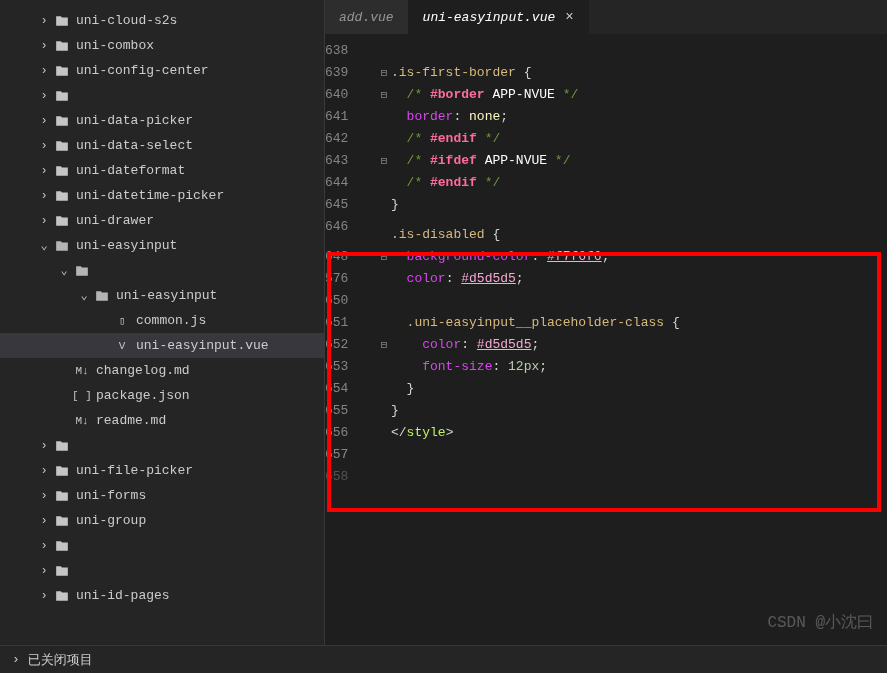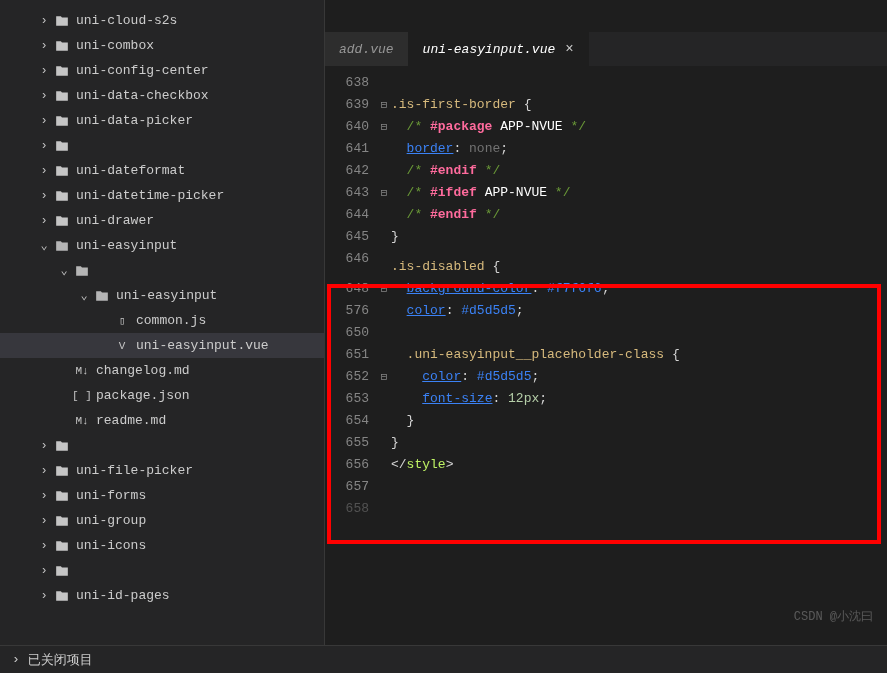--- a/index.html
+++ b/index.html
@@ -50,21 +50,21 @@
   justify-content: center;
   margin-right: 6px;
 }
 .file-icon { color: #c5c5c5; font-size: 11px; }
 .label { flex: 1; }
 .indent-1 { padding-left: 36px; }
 .indent-2 { padding-left: 56px; }
 .indent-3 { padding-left: 76px; }
 .indent-4 { padding-left: 96px; }
 
-.editor-side { flex: 1; display: flex; flex-direction: column; background: #1e1e1e; margin-top: 32px; }
+.editor-side { flex: 1; display: flex; flex-direction: column; background: #1e1e1e; }
 .tabs {
   display: flex;
   background: #252526;
   height: 34px;
 }
 .tab {
   display: flex;
   align-items: center;
   padding: 0 14px;
   height: 100%;
@@ -82,21 +82,21 @@
 
 .code-area {
   flex: 1;
   display: flex;
   overflow: hidden;
   position: relative;
   padding-top: 6px;
 }
 .gutter {
   width: 52px;
-  text-align: right;
+  text-align: left;
   color: #858585;
   padding-right: 8px;
   user-select: none;
 }
 .gutter .ln { height: 22px; line-height: 22px; }
 .fold-col {
   width: 14px;
   color: #858585;
   user-select: none;
 }
@@ -114,47 +114,47 @@
   pointer-events: none;
   left: 2px;
   right: 6px;
   top: 218px;
   height: 260px;
 }
 
 
 .t-sel { color: #d7ba7d; }
 .t-brace { color: #d4d4d4; }
-.t-prop { color: #3b82f6; text-decoration: underline; }
+.t-prop { color: #d946ef; }
 .t-comment { color: #6a9937; }
 .t-keyword { color: #ff6b9d; font-weight: bold; }
 .t-keyword2 { color: #bef264; }
-.t-val { color: #737373; }
-.t-val-u { color: #3b82f6; }
+.t-val { color: #fef9c3; }
+.t-val-u { color: #f9a8d4; text-decoration: underline; }
 .t-num { color: #b5cea8; }
 .t-punct { color: #d4d4d4; }
 .t-nvue { color: #ffffff; font-weight: normal; }
 
 .statusbar {
   height: 28px;
   background: #252526;
   border-top: 1px solid #383838;
   display: flex;
   align-items: center;
   padding-left: 12px;
   color: #cccccc;
 }
 .statusbar .chev-status { margin-right: 8px; }
 
 .watermark {
   position: absolute;
   right: 14px;
-  bottom: 48px;
+  bottom: 40px;
   color: rgba(200,200,200,0.35);
-  font-size: 12px;
+  font-size: 16px;
   pointer-events: none;
 }
 </style>
 </head>
 <body>
 
 <div class="main-area">
   <div class="sidebar" id="sidebar-root">
       <div class="tree-item indent-1">
         <span class="chev">›</span>
@@ -183,38 +183,38 @@
         </span>
         <span class="label">uni-config-center</span>
       </div>
       <div class="tree-item indent-1">
         <span class="chev">›</span>
         <span class="icon">
           <svg width="14" height="14" viewBox="0 0 24 24" fill="#c5c5c5">
             <path d="M10 4H2v16h20V6H12l-2-2z"></path>
           </svg>
         </span>
-        <span class="label">uni-data-checkbox</span>
       </div>
       <div class="tree-item indent-1">
         <span class="chev">›</span>
         <span class="icon">
           <svg width="14" height="14" viewBox="0 0 24 24" fill="#c5c5c5">
             <path d="M10 4H2v16h20V6H12l-2-2z"></path>
           </svg>
         </span>
         <span class="label">uni-data-picker</span>
       </div>
       <div class="tree-item indent-1">
         <span class="chev">›</span>
         <span class="icon">
           <svg width="14" height="14" viewBox="0 0 24 24" fill="#c5c5c5">
             <path d="M10 4H2v16h20V6H12l-2-2z"></path>
           </svg>
         </span>
+        <span class="label">uni-data-select</span>
       </div>
       <div class="tree-item indent-1">
         <span class="chev">›</span>
         <span class="icon">
           <svg width="14" height="14" viewBox="0 0 24 24" fill="#c5c5c5">
             <path d="M10 4H2v16h20V6H12l-2-2z"></path>
           </svg>
         </span>
         <span class="label">uni-dateformat</span>
       </div>
@@ -332,21 +332,20 @@
         </span>
         <span class="label">uni-group</span>
       </div>
       <div class="tree-item indent-1">
         <span class="chev">›</span>
         <span class="icon">
           <svg width="14" height="14" viewBox="0 0 24 24" fill="#c5c5c5">
             <path d="M10 4H2v16h20V6H12l-2-2z"></path>
           </svg>
         </span>
-        <span class="label">uni-icons</span>
       </div>
       <div class="tree-item indent-1">
         <span class="chev">›</span>
         <span class="icon">
           <svg width="14" height="14" viewBox="0 0 24 24" fill="#c5c5c5">
             <path d="M10 4H2v16h20V6H12l-2-2z"></path>
           </svg>
         </span>
       </div>
       <div class="tree-item indent-1">
@@ -413,21 +412,21 @@
           <div class="fm"></div>
           <div class="fm"></div>
           <div class="fm"></div>
           <div class="fm"></div>
           <div class="fm"></div>
           <div class="fm"></div>
         </div>
       <div class="code-lines" id="codelines-root">
           <div class="code-line"></div>
           <div class="code-line"><span class="t-sel">.is-first-border</span> <span class="t-brace">{</span></div>
-          <div class="code-line">  <span class="t-comment">/* </span><span class="t-keyword">#package</span> <span class="t-nvue">APP-NVUE</span><span class="t-comment"> */</span></div>
+          <div class="code-line">  <span class="t-comment">/* </span><span class="t-keyword">#border</span> <span class="t-nvue">APP-NVUE</span><span class="t-comment"> */</span></div>
           <div class="code-line">  <span class="t-prop">border</span><span class="t-punct">:</span> <span class="t-val">none</span><span class="t-punct">;</span></div>
           <div class="code-line">  <span class="t-comment">/* </span><span class="t-keyword">#endif</span><span class="t-comment"> */</span></div>
           <div class="code-line">  <span class="t-comment">/* </span><span class="t-keyword">#ifdef</span> <span class="t-nvue">APP-NVUE</span><span class="t-comment"> */</span></div>
           <div class="code-line">  <span class="t-comment">/* </span><span class="t-keyword">#endif</span><span class="t-comment"> */</span></div>
           <div class="code-line"><span class="t-brace">}</span></div>
           <div class="code-line" style="height: 8px;"></div>
           <div class="code-line"><span class="t-sel">.is-disabled</span> <span class="t-brace">{</span></div>
           <div class="code-line">  <span class="t-prop">background-color</span><span class="t-punct">:</span> <span class="t-val-u">#f7f6f6</span><span class="t-punct">;</span></div>
           <div class="code-line">  <span class="t-prop">color</span><span class="t-punct">:</span> <span class="t-val-u">#d5d5d5</span><span class="t-punct">;</span></div>
           <div class="code-line"></div>

